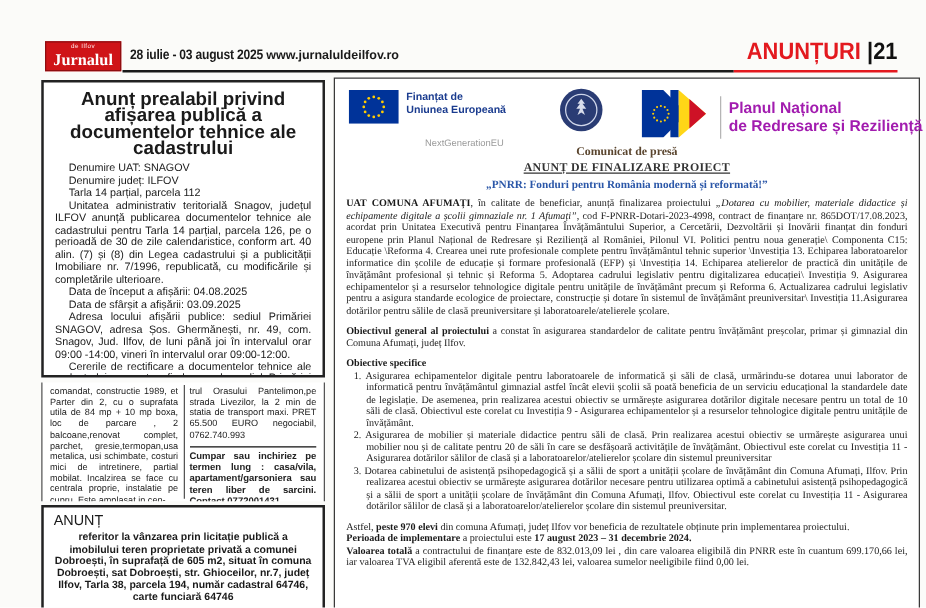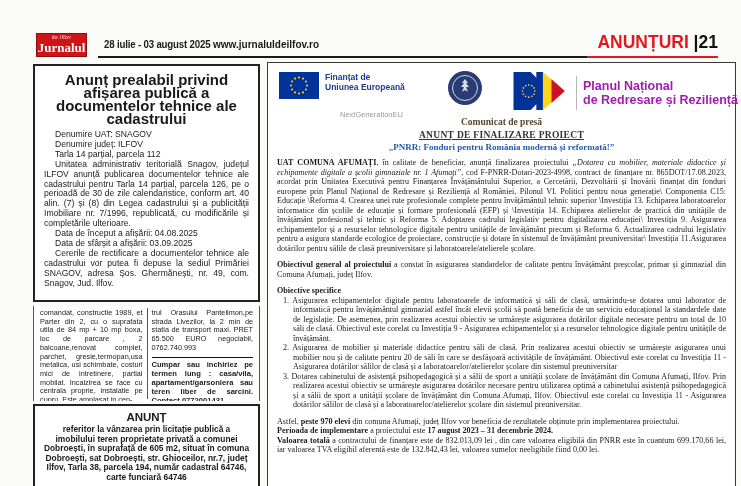--- a/index.html
+++ b/index.html
@@ -1,21 +1,21 @@
 <!DOCTYPE html>
 <html><head>
 <meta charset="utf-8">
 <style>
   * { margin:0; padding:0; box-sizing:border-box; }
   html,body { width:741px; height:486px; }
   body { position:relative; background:#fbfbf9; color:#1a1a1a;
          font-family:"Liberation Sans", sans-serif; overflow:hidden; }
 
   
-  .logo-box { position:absolute; left:36px; top:33px; width:51px; height:24px;
+  .logo-box { position:absolute; left:36px; top:33px; width:61px; height:24px;
               background:#cf1418; border:1px solid #8e0d10; color:#fff; text-align:center; }
   .logo-top { font-size:5px; line-height:6px; letter-spacing:.4px; color:#fde9e9; }
   .logo-main { font-family:"Liberation Serif",serif; font-weight:bold; font-size:13px; line-height:15px; }
   .hdr-date { position:absolute; left:104px; top:38px; font-size:11px; font-weight:bold;
               transform:scaleX(.88); transform-origin:left; letter-spacing:-.2px; }
   .hdr-site { position:absolute; left:213px; top:39px; font-size:10px; font-weight:bold; }
   .hdr-section { position:absolute; right:23px; top:31px; font-size:19px; font-weight:bold;
                  transform:scaleX(.92); transform-origin:right; }
   .sec-red { color:#e3191f; }
   .sec-page { color:#111; }
@@ -33,21 +33,21 @@
                  border-left:1px solid #555; border-right:1px solid #555;
                  display:flex; padding:2px 2px; background:#fff; overflow:hidden; }
   .cls-col { width:50%; padding:1px 4px; font-size:7.3px; line-height:8.7px; text-align:justify; color:#222; }
   .cls-col.right { border-left:1px solid #555; }
   .bold-ad { margin-top:4px; border-top:1.5px solid #111; border-bottom:1.5px solid #111;
              font-weight:bold; font-size:7.6px; line-height:9.1px; padding:2px 0; text-align:justify; }
 
   
   .box2 { position:absolute; left:33px; top:404px; width:227px; height:160px;
           border:2px solid #222; padding:5px 8px; background:#fff; }
-  .sale-title { font-size:11.5px; font-weight:bold; text-align:center; margin-bottom:2px; }
+  .sale-title { font-size:11.5px; font-weight:normal; text-align:left; margin-bottom:2px; }
   .sale-sub { font-size:8.4px; font-weight:bold; text-align:center; line-height:9.5px; }
 
   
   .pressbox { position:absolute; left:267px; top:62px; width:469px; height:470px;
               border:1px solid #3a3a3a; padding:5px 9px 0; background:#fff; }
   .logos { position:relative; height:48px; }
   .eu { position:absolute; left:2px; top:4px; display:flex; }
   .eu-text { margin-left:6px; }
   .eu-t1,.eu-t2 { font-size:8.5px; font-weight:bold; color:#1b3c8f; line-height:10px; }
   .eu-t3 { font-size:7.5px; color:#9a9a9a; margin-top:18px;padding-left:15px; }
@@ -85,20 +85,21 @@
 <div class="rule-red"></div>
 
 <div class="box1">
   <div class="notice-title">Anunț prealabil privind afișarea publică a documentelor tehnice ale cadastrului</div>
   <div class="notice-p">Denumire UAT: SNAGOV</div>
   <div class="notice-p">Denumire județ: ILFOV</div>
   <div class="notice-p">Tarla 14 parțial, parcela 112</div>
   <div class="notice-p">Unitatea administrativ teritorială Snagov, județul ILFOV anunță publicarea documentelor tehnice ale cadastrului pentru Tarla 14 parțial, parcela 126, pe o perioadă de 30 de zile calendaristice, conform art. 40 alin. (7) și (8) din Legea cadastrului și a publicității Imobiliare nr. 7/1996, republicată, cu modificările și completările ulterioare.</div>
   <div class="notice-p">Data de început a afișării: 04.08.2025</div>
   <div class="notice-p">Data de sfârșit a afișării: 03.09.2025</div>
+  <div class="notice-p">Adresa locului afișării publice: sediul Primăriei SNAGOV, adresa Șos. Ghermănești, nr. 49, com. Snagov, Jud. Ilfov, de luni până joi în intervalul orar 09:00 -14:00, vineri în intervalul orar 09:00-12:00.</div>
   <div class="notice-p">Cererile de rectificare a documentelor tehnice ale cadastrului vor putea fi depuse la sediul Primăriei SNAGOV, adresa Șos. Ghermănești, nr. 49, com. Snagov, Jud. Ilfov.</div>
 
 </div>
 
 <div class="classifieds">
   <div class="cls-col">comandat, constructie 1989, et Parter din 2, cu o suprafata utila de 84 mp + 10 mp boxa, loc de parcare , 2 balcoane,renovat complet, parchet, gresie,termopan,usa metalica, usi schimbate, costuri mici de intretinere, partial mobilat. Incalzirea se face cu centrala proprie, instalatie pe cupru. Este amplasat in cen-</div>
   <div class="cls-col right">
     <div>trul Orasului Pantelimon,pe strada Livezilor, la 2 min de statia de transport maxi. PRET 65.500 EURO negociabil, 0762.740.993</div>
     <div class="bold-ad">Cumpar sau inchiriez pe termen lung : casa/vila, apartament/garsoniera sau teren liber de sarcini. Contact 0772001431</div>
   </div>

